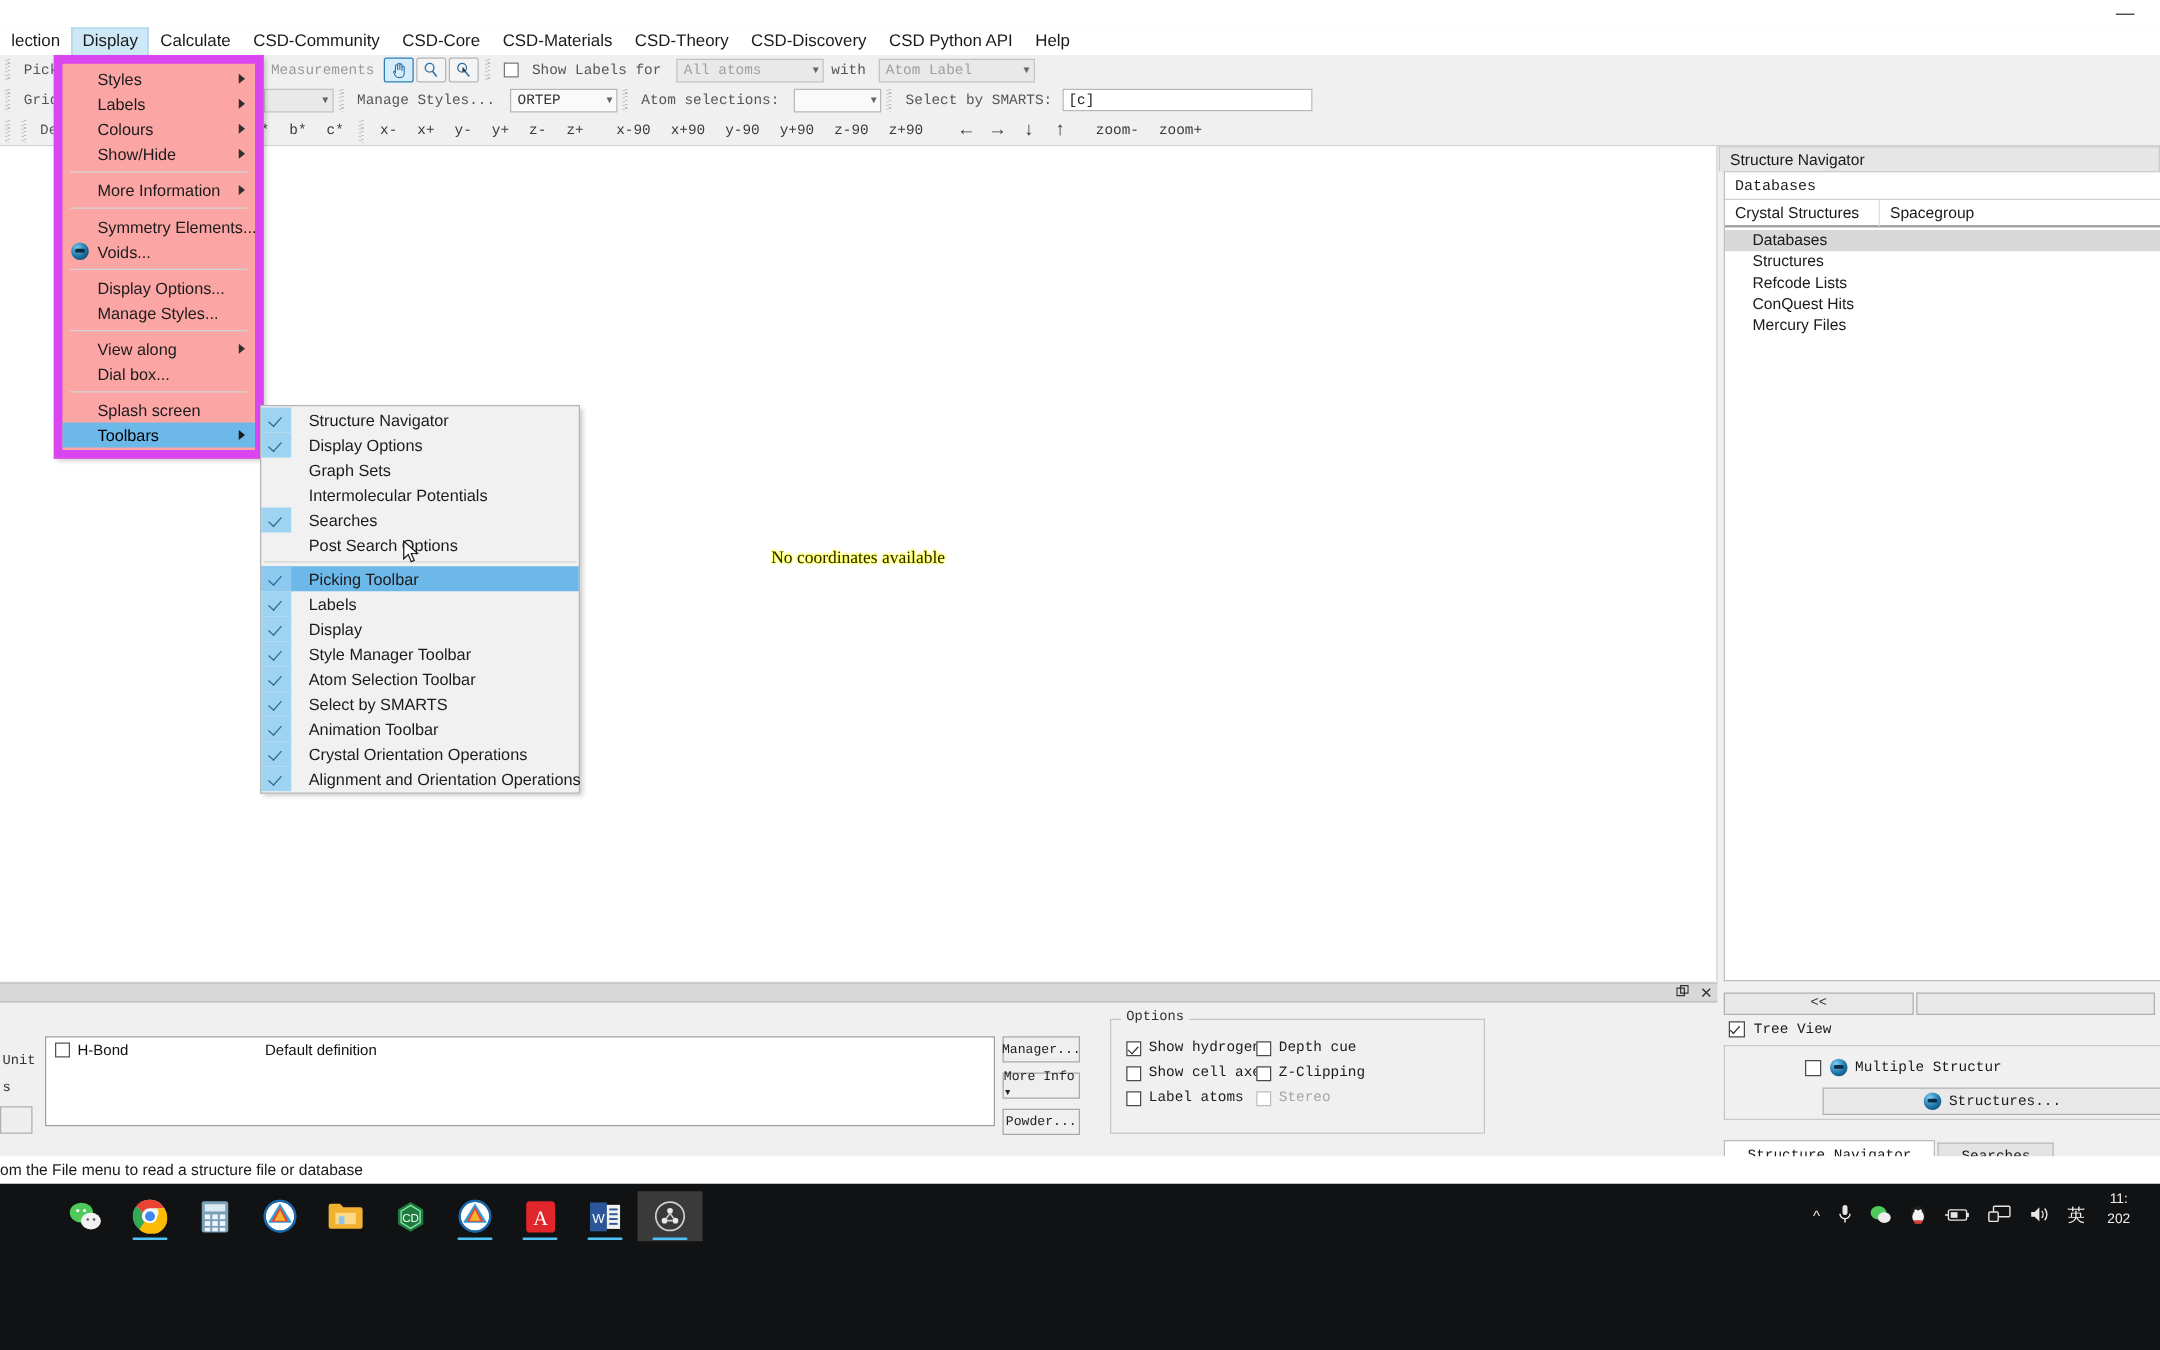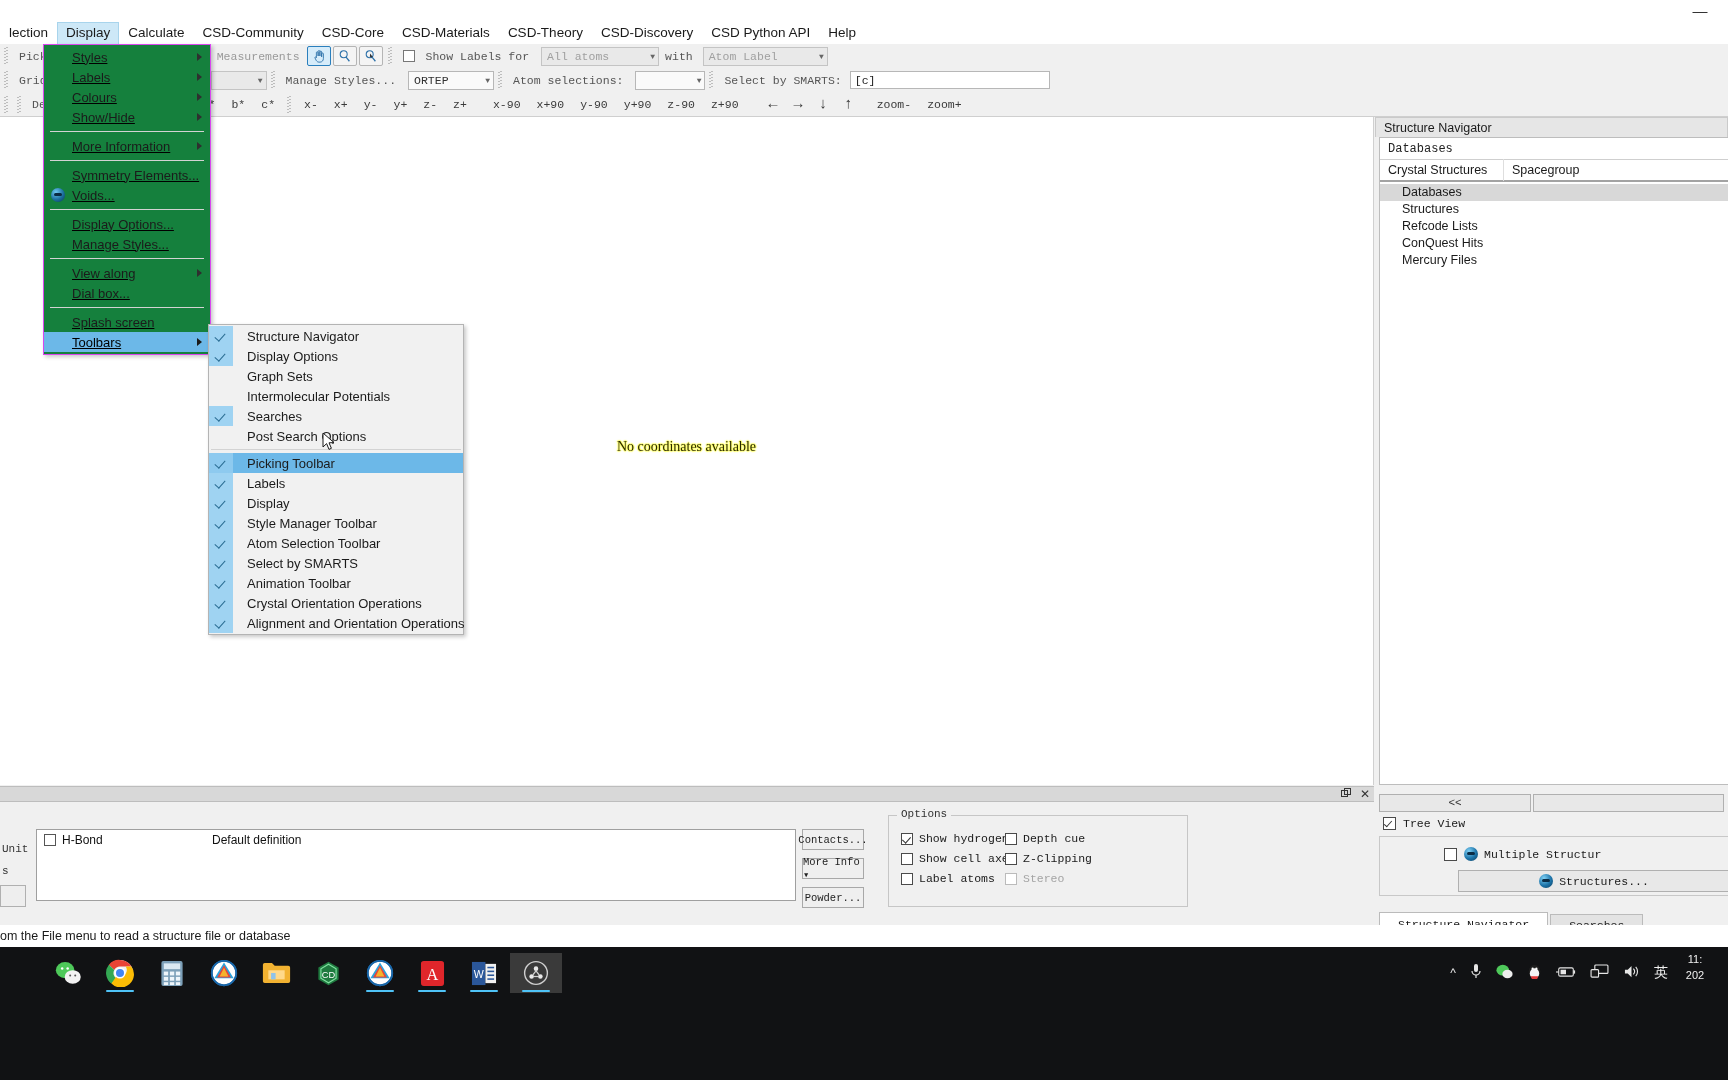--- a/index.html
+++ b/index.html
@@ -302,24 +302,23 @@
     color: #e6e6e6; font-size: 13px;
   }
   .clock {
     position: absolute; right: 6px; top: 4px; width: 54px;
     color: #f0f0f0; font-size: 11px; text-align: center; line-height: 16px;
   }
 
   
   .menu {
     position: absolute; z-index: 50;
-    background: #15803d; border: 1px solid #d946ef;
+    background: #fca5a5; border: 7px solid #d946ef;
     box-shadow: 2px 2px 4px rgba(0,0,0,0.22);
     padding: 2px 0;
-    text-decoration: underline;
   }
   .menu-row {
     height: 20px; display: flex; align-items: center;
     font-size: 13px; color: #1b1b1b; position: relative;
     padding-left: 28px; padding-right: 26px;
     white-space: nowrap;
   }
   .menu-row.hl { background: #6cb8e8; color: #000; }
   .menu-sep { height: 1px; background: #d3d3d3; margin: 4px 6px 4px 6px; }
   .submenu-arrow {
@@ -523,21 +522,21 @@
 
     <div class="contacts-box">
       <div class="cb-row">
         <span class="cb-chk"></span>
         <span class="cb-c1">H-Bond</span>
         <span class="cb-c2">Default definition</span>
       </div>
     </div>
 
     <div class="side-btns">
-      <div class="side-btn">Contacts...</div>
+      <div class="side-btn">Manager...</div>
       <div class="side-btn">More Info ▾</div>
       <div class="side-btn">Powder...</div>
     </div>
 
     <div class="options-grp">
       <span class="legend">Options</span>
 
       <div class="opt" style="left:12px;top:16px">
         <span class="box checked"></span>
         <span>Show hydrogens</span>

